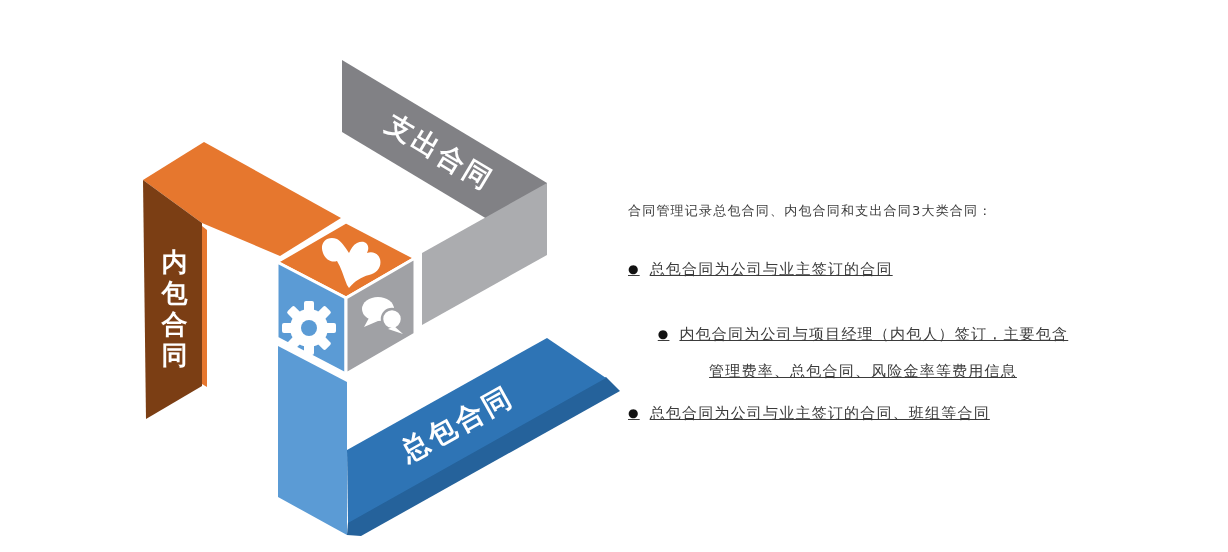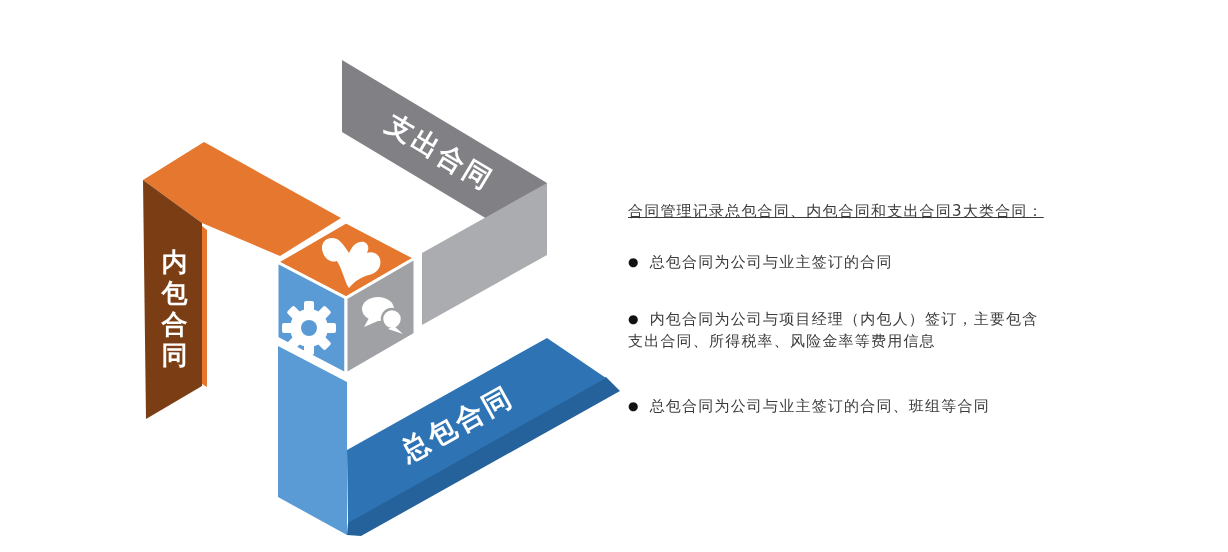--- a/index.html
+++ b/index.html
@@ -6,25 +6,25 @@
   .stage{
     position:relative;width:1228px;height:552px;background:#ffffff;overflow:hidden;
     font-family:"DejaVu Sans","Liberation Sans",sans-serif;
   }
   .diagram-svg{position:absolute;left:0;top:0;}
   .ribbon-label{
     font-family:"DejaVu Sans","Liberation Sans",sans-serif;
     font-weight:bold;fill:#ffffff;letter-spacing:3px;
   }
   .textcol{position:absolute;left:628px;width:470px;color:#3b3b3b;}
-  .intro{top:201px;font-size:15px;letter-spacing:1.2px;line-height:20px;text-decoration:underline;}
-  .bullet{font-size:15px;letter-spacing:1.2px;line-height:22px;}
+  .intro{top:201px;font-size:13px;letter-spacing:1.2px;line-height:20px;}
+  .bullet{font-size:15px;letter-spacing:1.2px;line-height:37px;text-decoration:underline;}
   .bullet .line{display:block;}
   .marker{font-size:12px;margin-right:10px;vertical-align:1px;color:#111111;}
-  .b1{top:251px;} .b2{top:308px;} .b3{top:395px;}
+  .b1{top:251px;} .b2{top:316px;text-align:center;} .b3{top:395px;}
 </style>
 </head>
 <body>
 
 <div class="stage">
 
   <svg class="diagram-svg" width="640" height="552" viewBox="0 0 640 552">
 
     <g>
       <polygon points="143,180 204,142 341,218 280,256 202,223" fill="#E6772E"></polygon>
@@ -90,20 +90,20 @@
   </svg>
 
   <div class="textcol intro">合同管理记录总包合同、内包合同和支出合同3大类合同：</div>
 
   <div class="textcol bullet b1">
     <span class="line"><span class="marker">●</span><span>总包合同为公司与业主签订的合同</span></span>
   </div>
 
   <div class="textcol bullet b2">
     <span class="line"><span class="marker">●</span><span>内包合同为公司与项目经理（内包人）签订，主要包含</span></span>
-    <span class="line"><span>支出合同、所得税率、风险金率等费用信息</span></span>
+    <span class="line"><span>管理费率、总包合同、风险金率等费用信息</span></span>
   </div>
 
   <div class="textcol bullet b3">
     <span class="line"><span class="marker">●</span><span>总包合同为公司与业主签订的合同、班组等合同</span></span>
   </div>
 
 </div>
 
 </body></html>

